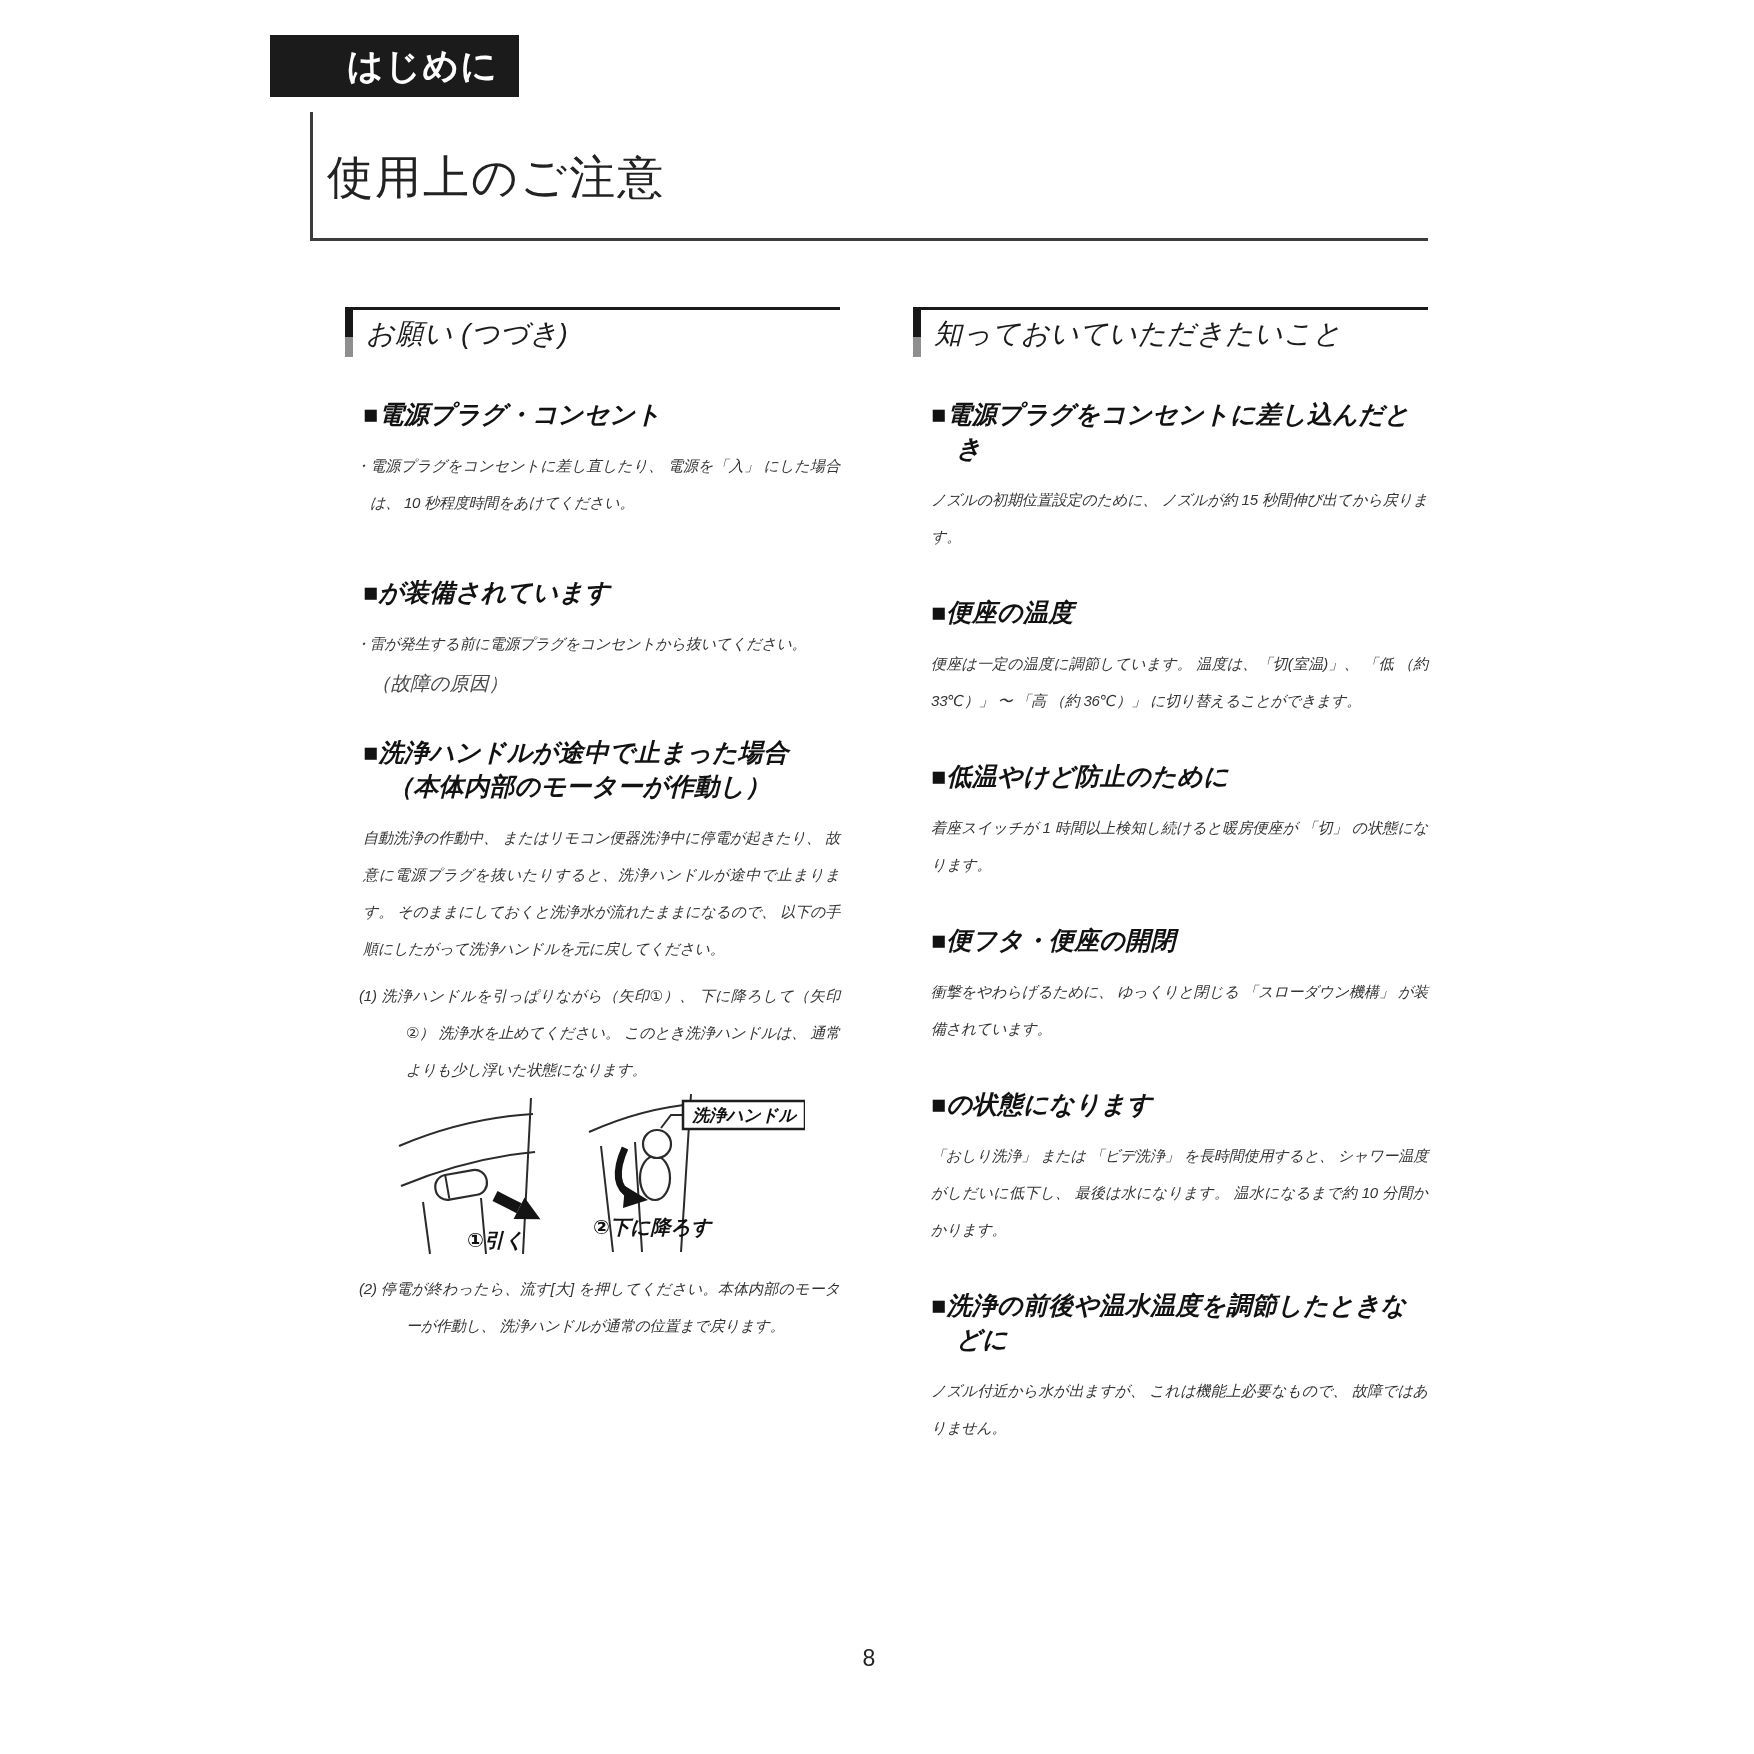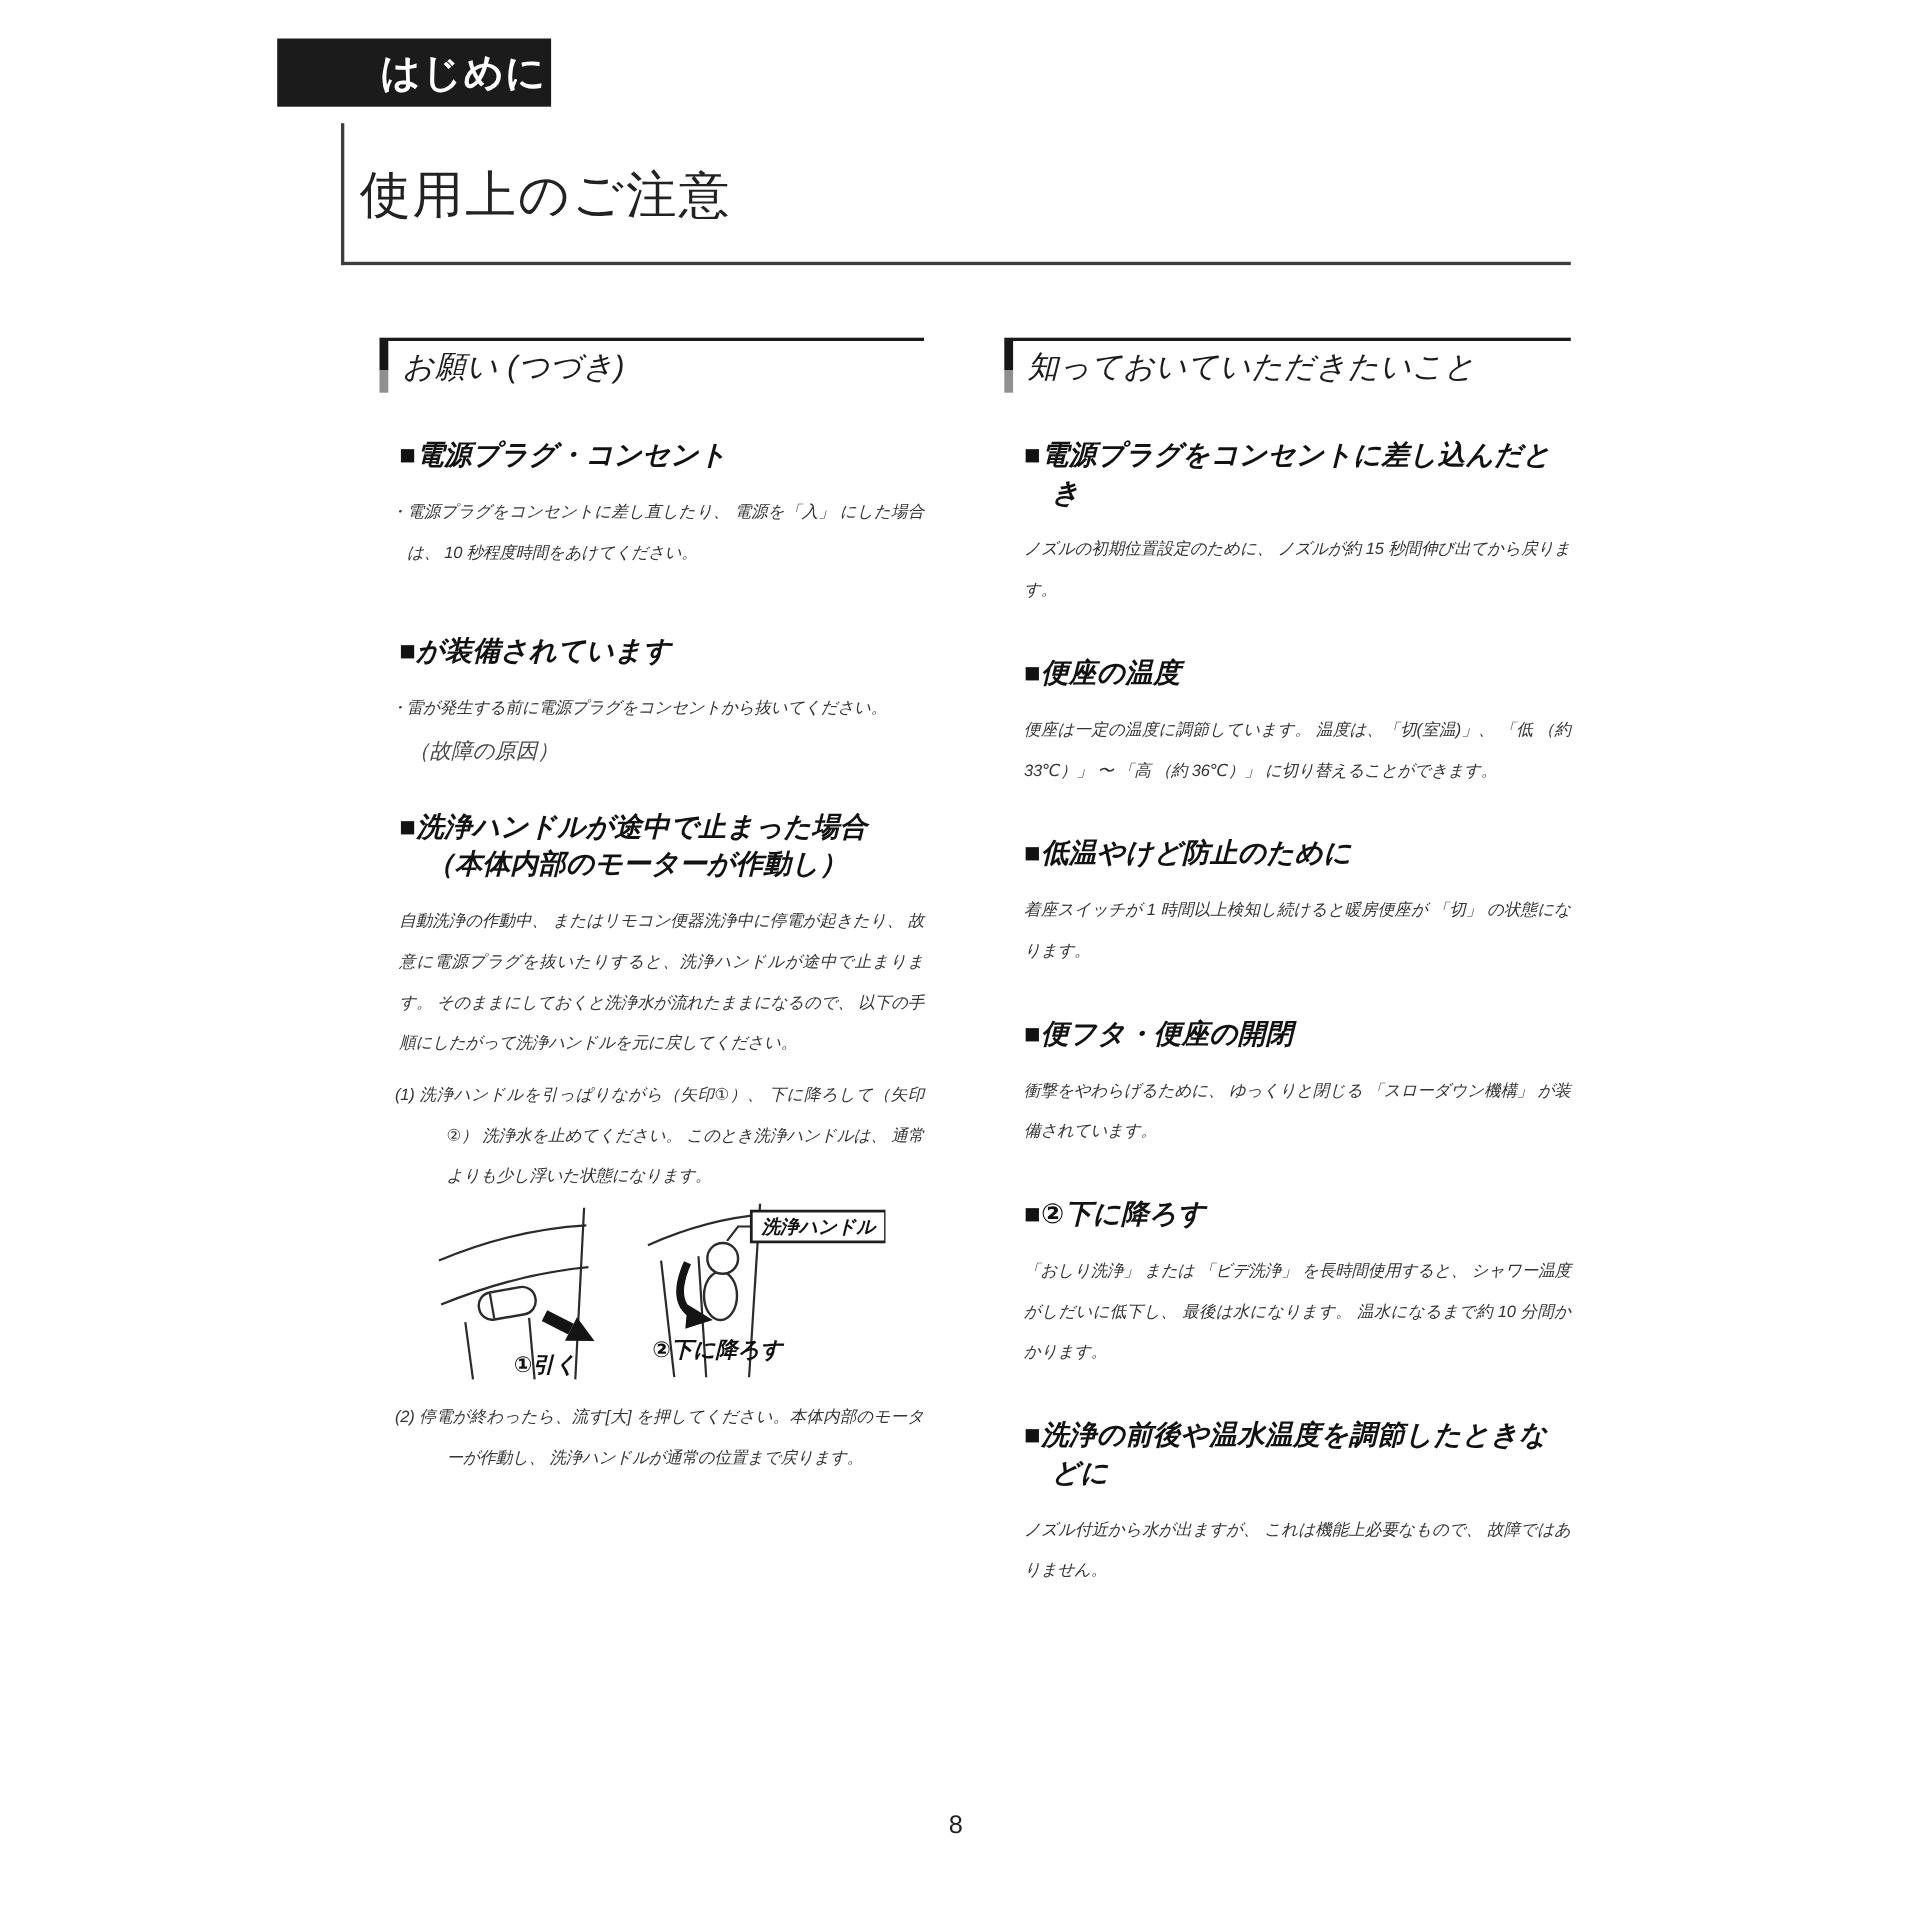--- a/index.html
+++ b/index.html
@@ -9,28 +9,28 @@
     position: relative;
     font-family: "Liberation Sans", "DejaVu Sans", sans-serif;
     color: #2e2e2e;
     overflow: hidden;
   }
   .page { position: absolute; inset: 0; background: #fff; }
 
   
   .chapter-tab {
     position: absolute;
-    left: 252px; top: 35px;
+    left: 270px; top: 35px;
     width: 249px; height: 62px;
     background: #1b1b1b;
     color: #ffffff;
     font-size: 36px; font-weight: bold;
     line-height: 62px;
     text-align: right;
-    padding-right: 4px;
+    padding-right: 21px;
     letter-spacing: 1px;
   }
 
   
   .content {
     position: absolute;
     left: 310px; top: 112px;
     width: 1118px;
   }
 
@@ -218,21 +218,21 @@
 
         <h2 class="sec-h">■便座の温度</h2>
         <p class="body-p">便座は一定の温度に調節しています。 温度は、「切(室温)」、 「低 （約 33℃）」 〜 「高 （約 36℃）」 に切り替えることができます。</p>
 
         <h2 class="sec-h">■低温やけど防止のために</h2>
         <p class="body-p">着座スイッチが 1 時間以上検知し続けると暖房便座が 「切」 の状態になります。</p>
 
         <h2 class="sec-h">■便フタ・便座の開閉</h2>
         <p class="body-p">衝撃をやわらげるために、 ゆっくりと閉じる 「スローダウン機構」 が装備されています。</p>
 
-        <h2 class="sec-h">■②下に降ろす</h2>
+        <h2 class="sec-h">■の状態になります</h2>
         <p class="body-p">「おしり洗浄」 または 「ビデ洗浄」 を長時間使用すると、 シャワー温度がしだいに低下し、 最後は水になります。 温水になるまで約 10 分間かかります。</p>
 
         <h2 class="sec-h">■洗浄の前後や温水温度を調節したときな
 どに</h2>
         <p class="body-p">ノズル付近から水が出ますが、 これは機能上必要なもので、 故障ではありません。</p>
       </div>
 
     </div>
   </div>
 

